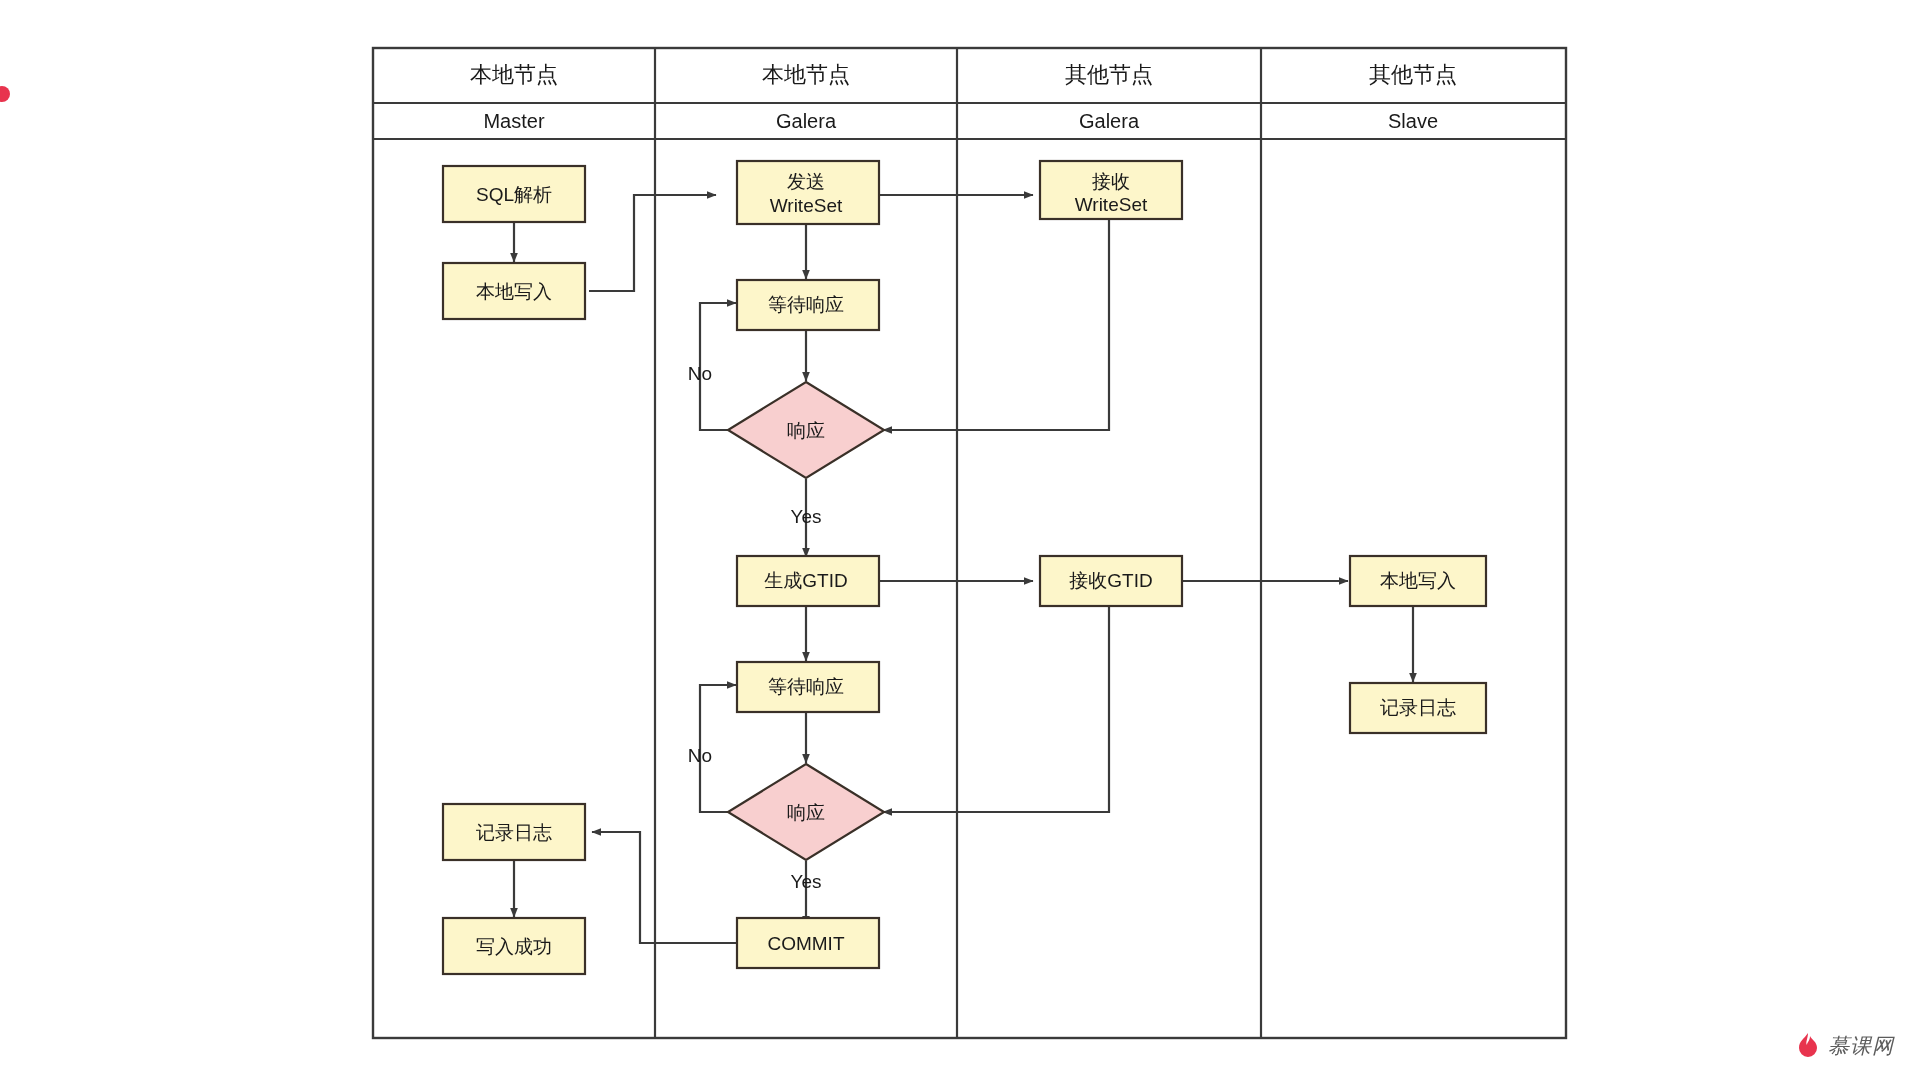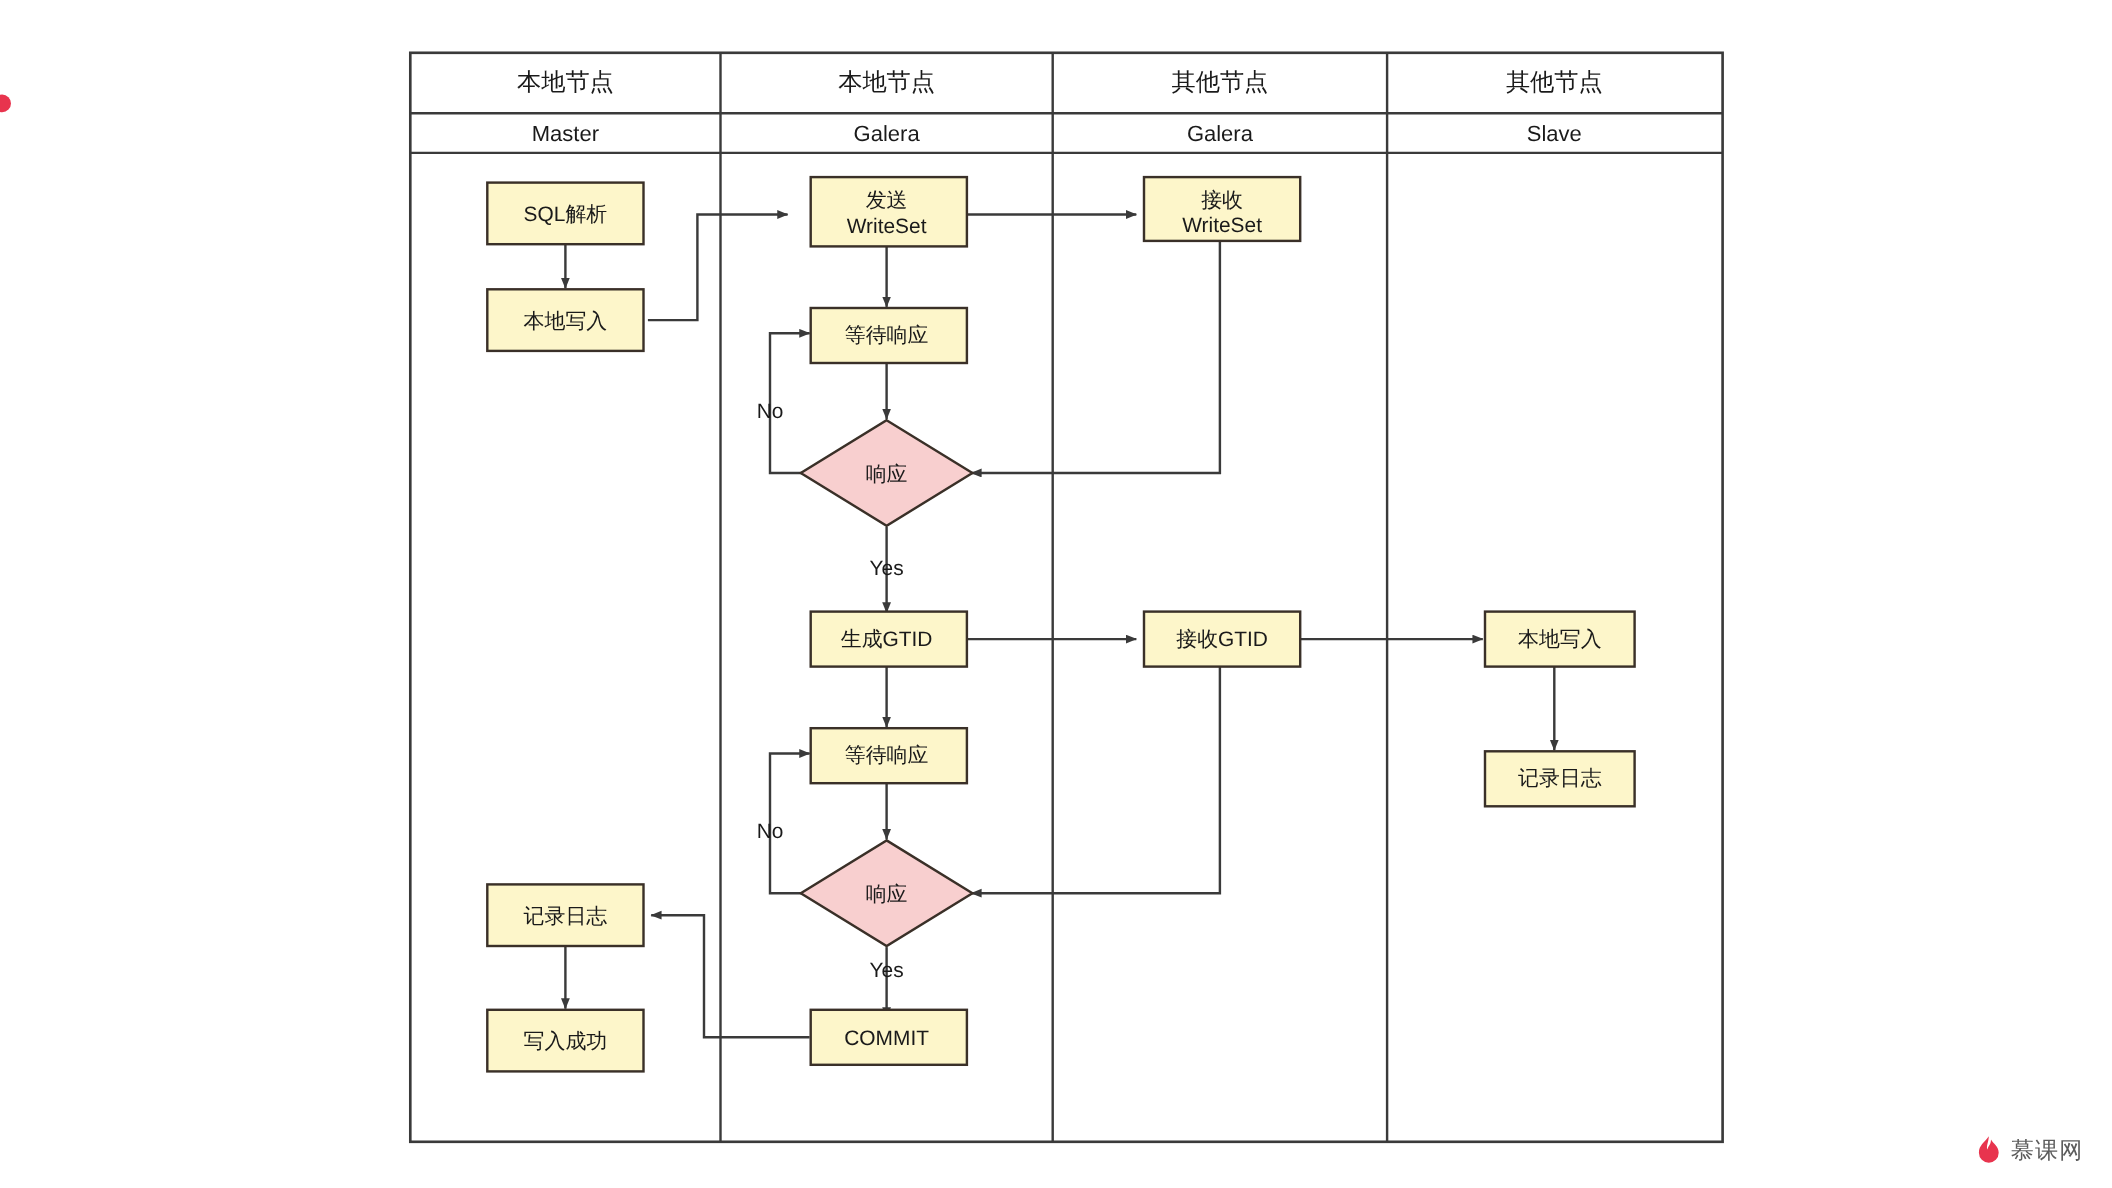--- a/index.html
+++ b/index.html
@@ -23,21 +23,21 @@
   .edge-label{font-size:19px;}
 
   .lane-line{stroke:#3a3a3a;stroke-width:2.2;fill:none;}
   .frame{stroke:#3a3a3a;stroke-width:2.4;fill:none;}
   .proc{fill:#fdf6ca;stroke:#3a3028;stroke-width:2.2;}
   .dec{fill:#f8cfcf;stroke:#3a3028;stroke-width:2.2;}
   .edge{stroke:#3a3a3a;stroke-width:2.2;fill:none;}
 
   .logo-wrap{
     position:absolute;right:26px;bottom:20px;
-    display:flex;align-items:center;gap:7px;
+    display:flex;align-items:center;gap:7px;font-style:italic;
   }
   .logo-mark{width:26px;height:28px;}
   .logo-text{
     font-family:"Liberation Sans","DejaVu Sans",sans-serif;
     font-size:21px;color:#5c5c5c;letter-spacing:1px;
   }
   .corner-dot{
     position:absolute;left:-6px;top:86px;width:16px;height:16px;
     border-radius:50%;background:#e8344e;
   }

